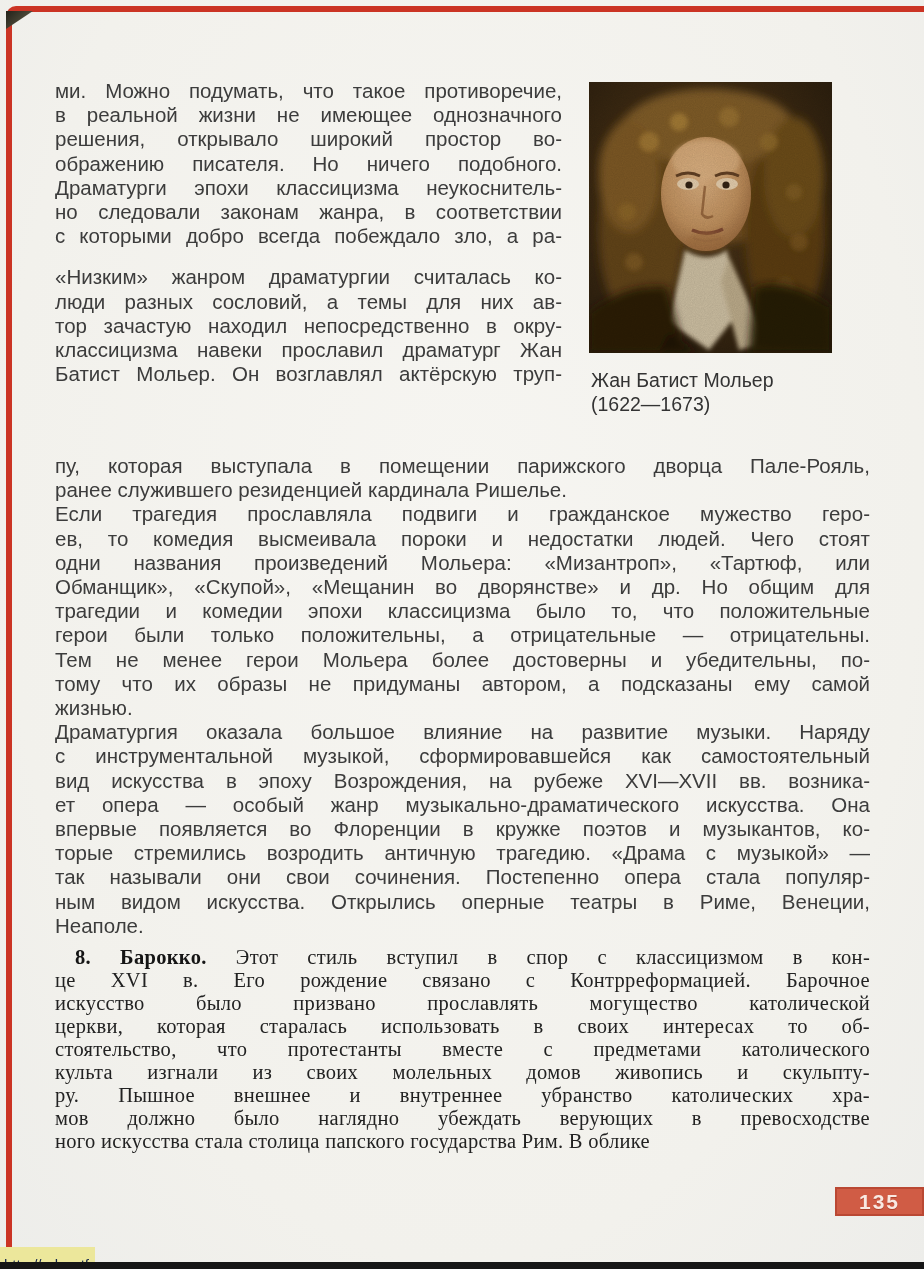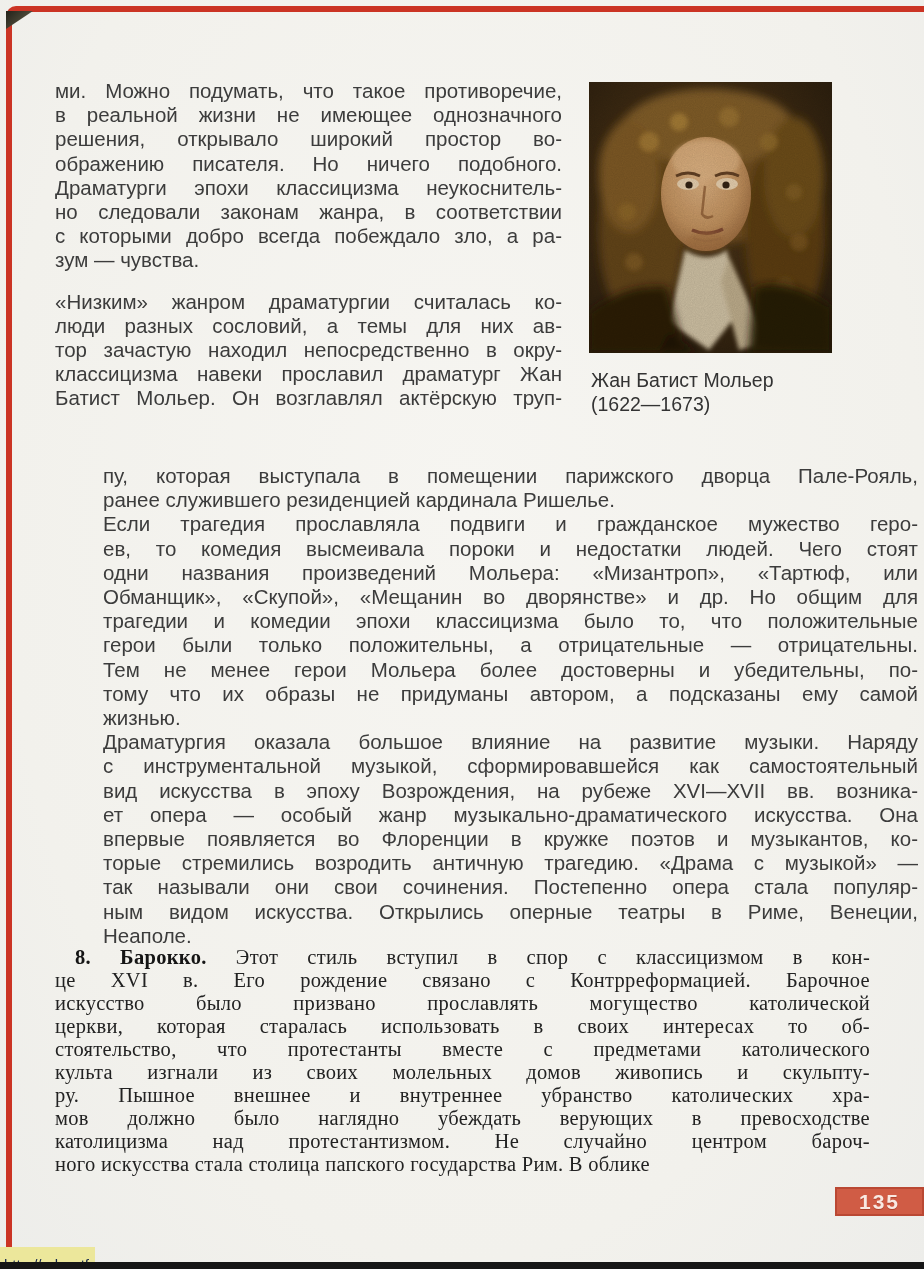--- a/index.html
+++ b/index.html
@@ -17,21 +17,21 @@
   }
   .bottom-bar{position:absolute;left:0;right:0;bottom:0;height:7px;background:#161616;}
   .corner-artifact{
     position:absolute;left:6px;top:11px;width:27px;height:18px;
     background:linear-gradient(135deg,#23221a 0%,#4a4636 55%,rgba(74,70,54,0) 90%);
     clip-path:polygon(0 0,100% 0,0 100%);
   }
   
   .sans-block{position:absolute;color:#3c3c3c;font-size:20.5px;line-height:24.2px;}
   .left-col{left:55px;top:79px;width:507px;}
-  .wide-col{left:55px;top:464px;width:815px;margin-left:48px;}
+  .wide-col{left:55px;top:454px;width:815px;}
   .para2{margin-top:17px;}
   .ln{text-align:justify;text-align-last:justify;white-space:nowrap;}
   .ln.end{text-align-last:left;}
   .serif-block{
     position:absolute;left:55px;top:946px;width:815px;
     font-family:"Liberation Serif", serif;color:#222;
     font-size:20.5px;line-height:23px;letter-spacing:0.3px;
   }
   .serif-block .ln.first{text-indent:20px;}
   .lead{font-weight:bold;color:#151515;}
@@ -62,21 +62,20 @@
   <div class="corner-artifact"></div>
 
   <div class="sans-block left-col">
     <div class="ln">ми. Можно подумать, что такое противоречие,</div>
     <div class="ln">в реальной жизни не имеющее однозначного</div>
     <div class="ln">решения, открывало широкий простор во-</div>
     <div class="ln">ображению писателя. Но ничего подобного.</div>
     <div class="ln">Драматурги эпохи классицизма неукоснитель-</div>
     <div class="ln">но следовали законам жанра, в соответствии</div>
     <div class="ln">с которыми добро всегда побеждало зло, а ра-</div>
-    <div class="ln end">зум — чувства.</div>
     <div class="para2">
       <div class="ln">«Низким» жанром драматургии считалась ко-</div>
       <div class="ln">люди разных сословий, а темы для них ав-</div>
       <div class="ln">тор зачастую находил непосредственно в окру-</div>
       <div class="ln">классицизма навеки прославил драматург Жан</div>
       <div class="ln">Батист Мольер. Он возглавлял актёрскую труп-</div>
     </div>
   </div>
 
   <div class="portrait">
@@ -194,21 +193,20 @@
       <span class="lead">8. Барокко.</span>
       <span>Этот стиль вступил в спор с классицизмом в кон-</span>
     </div>
     <div class="ln">це XVI в. Его рождение связано с Контрреформацией. Барочное</div>
     <div class="ln">искусство было призвано прославлять могущество католической</div>
     <div class="ln">церкви, которая старалась использовать в своих интересах то об-</div>
     <div class="ln">стоятельство, что протестанты вместе с предметами католического</div>
     <div class="ln">культа изгнали из своих молельных домов живопись и скульпту-</div>
     <div class="ln">ру. Пышное внешнее и внутреннее убранство католических хра-</div>
     <div class="ln">мов должно было наглядно убеждать верующих в превосходстве</div>
-    <div class="ln">католицизма над протестантизмом. Не случайно центром бароч-</div>
     <div class="ln end">ного искусства стала столица папского государства Рим. В облике</div>
   </div>
 
   <div class="badge">135</div>
 
   <a class="watermark" href="#">http://gdz.wtf</a>
 
   <div class="bottom-bar"></div>
 
 </div>

